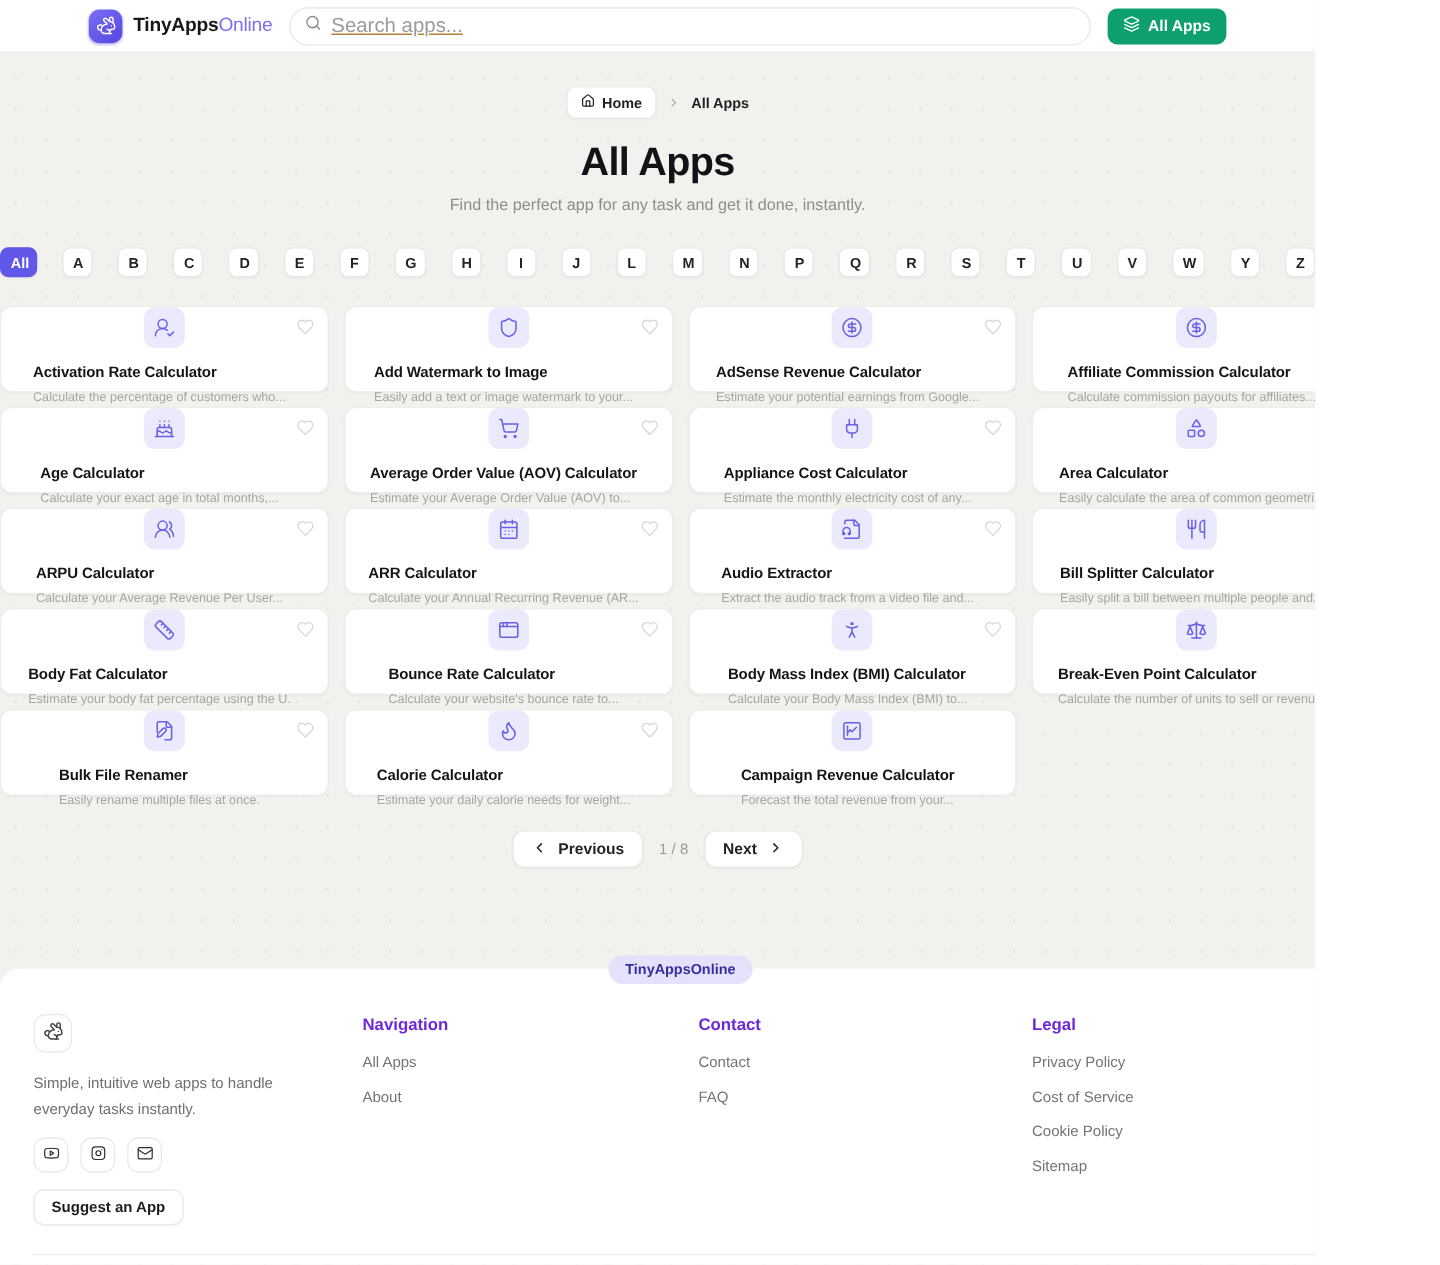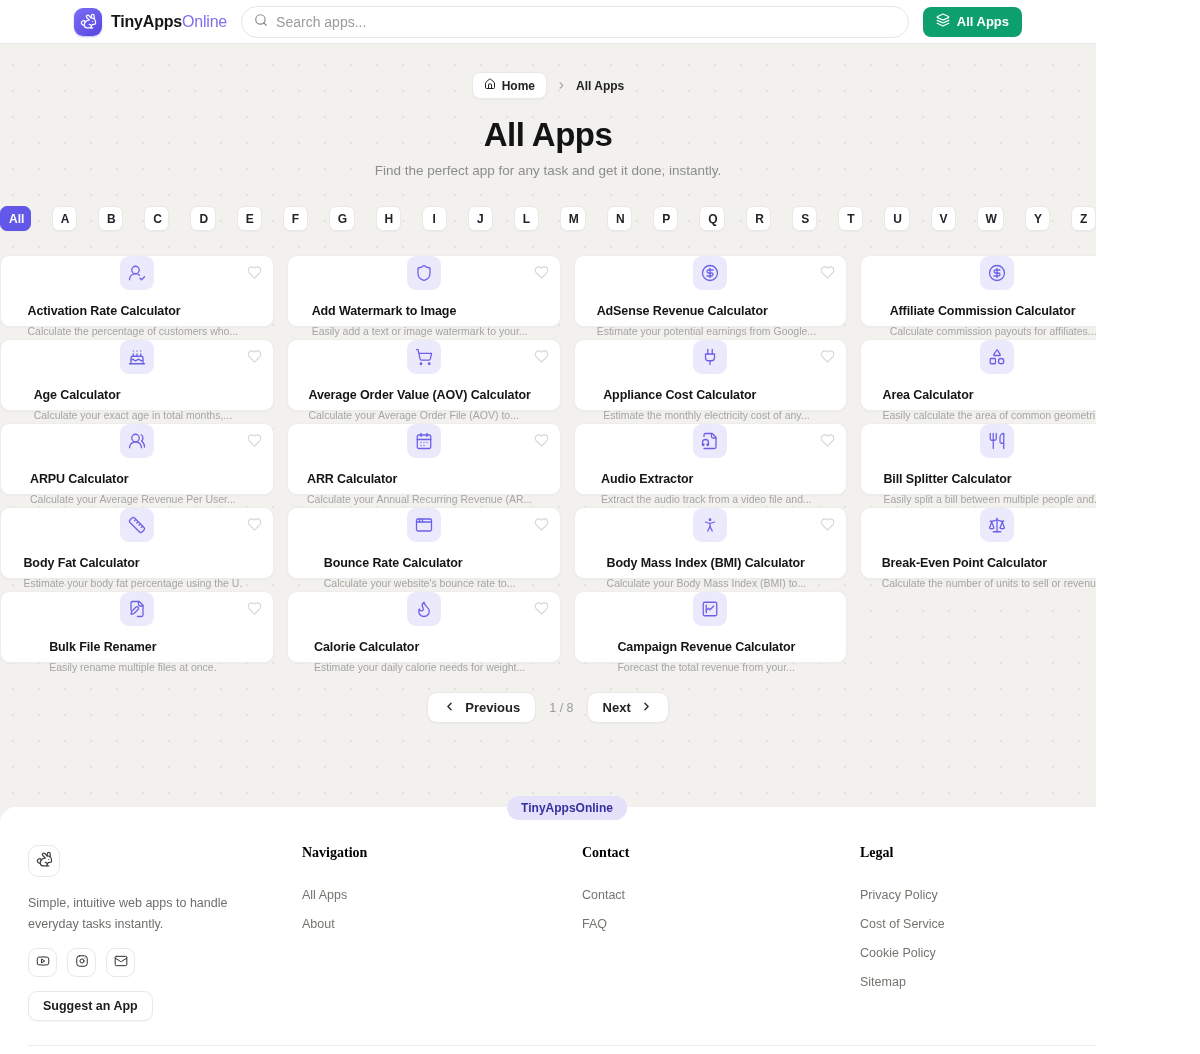--- a/index.html
+++ b/index.html
@@ -17,21 +17,21 @@
   
   .header { background:#fff; border-bottom:1px solid #e9e9e6; height:44px; display:flex; align-items:center; position:relative; z-index:5; }
   .header-inner { width:948px; margin:0 auto; display:flex; align-items:center; gap:14px; }
   .brand { display:flex; align-items:center; gap:9px; cursor:pointer; }
   .brand-logo { width:28px; height:28px; border-radius:9px; background:linear-gradient(140deg,#7a6ef5,#5646df); display:flex; align-items:center; justify-content:center; color:#fff; box-shadow:0 1px 2px rgba(80,60,220,.35); }
   .brand-logo svg { width:17px; height:17px; }
   .brand-name { font-size:16px; font-weight:700; color:#17171a; letter-spacing:-.2px; white-space:nowrap; }
   .brand-name .lite { color:#7b6ff0; font-weight:400; }
   .search { flex:1; height:32px; border:1px solid #e6e6e3; border-radius:16px; background:#fff; display:flex; align-items:center; padding:0 12px; gap:8px; color:#8a8a90; }
   .search svg { width:14px; height:14px; flex:none; }
-  .search input { border:none; outline:none; flex:1; font-size:14px; font-family:inherit; color:#4c1d95; background:transparent; }
+  .search input { border:none; outline:none; flex:1; font-size:17px; font-family:inherit; color:#a16207; background:transparent;text-decoration:underline; }
   .search input::placeholder { color:#9a9aa0; }
   .btn-green { height:30px; padding:0 13px; border:none; border-radius:8px; background:#0e9f6e; color:#fff; font-size:13px; font-weight:700; font-family:inherit; display:flex; align-items:center; gap:7px; cursor:pointer; white-space:nowrap; }
   .btn-green svg { width:14px; height:14px; }
   
   .breadcrumb { margin-top:28px; display:flex; justify-content:center; align-items:center; gap:9px; }
   .crumb-home { display:flex; align-items:center; gap:6px; background:#fff; border:1px solid #e9e9e5; border-radius:8px; padding:5px 11px; font-size:12px; font-weight:700; color:#222; cursor:pointer; box-shadow:0 1px 2px rgba(0,0,0,.04); }
   .crumb-home svg { width:12px; height:12px; }
   .crumb-sep { color:#a9a9a5; }
   .crumb-sep svg { width:11px; height:11px; display:block; }
   .crumb-current { font-size:12px; font-weight:700; color:#222; }
@@ -61,21 +61,21 @@
   .footer-badge { position:absolute; top:-11px; left:50%; transform:translateX(-50%); background:#e5e1fa; color:#34309f; font-size:12px; font-weight:700; padding:5px 14px; border-radius:12px; z-index:2; }
   .footer { background:#fff; border-radius:16px 16px 0 0; padding:38px 28px 0; min-height:270px; }
   .footer-grid { display:grid; grid-template-columns:274px 280px 278px 1fr; }
   .f-logo-btn { width:32px; height:32px; border:1px solid #e8e8e5; border-radius:10px; background:#fff; display:flex; align-items:center; justify-content:center; color:#3f3f46; cursor:pointer; }
   .f-logo-btn svg { width:17px; height:17px; }
   .f-desc { margin-top:16px; font-size:12.5px; line-height:1.65; color:#6e6e6a; max-width:235px; }
   .f-social { margin-top:14px; display:flex; gap:10px; }
   .f-social-btn { width:29px; height:29px; border:1px solid #e8e8e5; border-radius:9px; background:#fff; display:flex; align-items:center; justify-content:center; color:#2c2c30; cursor:pointer; }
   .f-social-btn svg { width:14px; height:14px; }
   .f-suggest { margin-top:14px; height:30px; padding:0 14px; border:1px solid #e8e8e5; border-radius:9px; background:#fff; font-size:12.5px; font-weight:700; font-family:inherit; color:#1d1d20; cursor:pointer; box-shadow:0 1px 1px rgba(0,0,0,.03); }
-  .f-col-heading { font-size:14px; font-weight:700; color:#000000; margin-bottom:27px;font-family:Liberation Serif, serif; }
+  .f-col-heading { font-size:14px; font-weight:700; color:#6d28d9; margin-bottom:17px; }
   .f-link { display:block; font-size:12.5px; color:#75756f; margin-bottom:15px; cursor:pointer; text-decoration:none; }
   .f-divider { border:none; border-top:1px solid #ececea; margin-top:24px; }
 </style>
 </head>
 <body>
 
 <div class="page">
 
   <div class="header">
     <div class="header-inner">
@@ -231,21 +231,21 @@
         </span>
       </div>
       <div class="card">
         <span class="card-icon">
           <svg viewBox="0 0 24 24" fill="none" stroke="currentColor" stroke-width="1.7" stroke-linecap="round" stroke-linejoin="round">
             <circle cx="8" cy="21" r="1"></circle>
             <circle cx="19" cy="21" r="1"></circle>
             <path d="M2.05 2.05h2l2.66 12.42a2 2 0 0 0 2 1.58h9.78a2 2 0 0 0 1.95-1.57l1.65-7.43H5.12"></path>
           </svg>
         </span>
-        <span class="card-text"><span class="card-title">Average Order Value (AOV) Calculator</span><span class="card-desc" style="display:block">Calculate your Average Order File (AOV) to...</span></span>
+        <span class="card-text"><span class="card-title">Average Order Value (AOV) Calculator</span><span class="card-desc" style="display:block">Estimate your Average Order Value (AOV) to...</span></span>
         <span class="card-heart">
           <svg viewBox="0 0 24 24" fill="none" stroke="currentColor" stroke-width="1.7" stroke-linecap="round" stroke-linejoin="round">
             <path d="M19 14c1.49-1.46 3-3.21 3-5.5A5.5 5.5 0 0 0 16.5 3c-1.76 0-3 .5-4.5 2-1.5-1.5-2.74-2-4.5-2A5.5 5.5 0 0 0 2 8.5c0 2.3 1.5 4.05 3 5.5l7 7Z"></path>
           </svg>
         </span>
       </div>
       <div class="card">
         <span class="card-icon">
           <svg viewBox="0 0 24 24" fill="none" stroke="currentColor" stroke-width="1.7" stroke-linecap="round" stroke-linejoin="round">
             <path d="M12 22v-5"></path>

